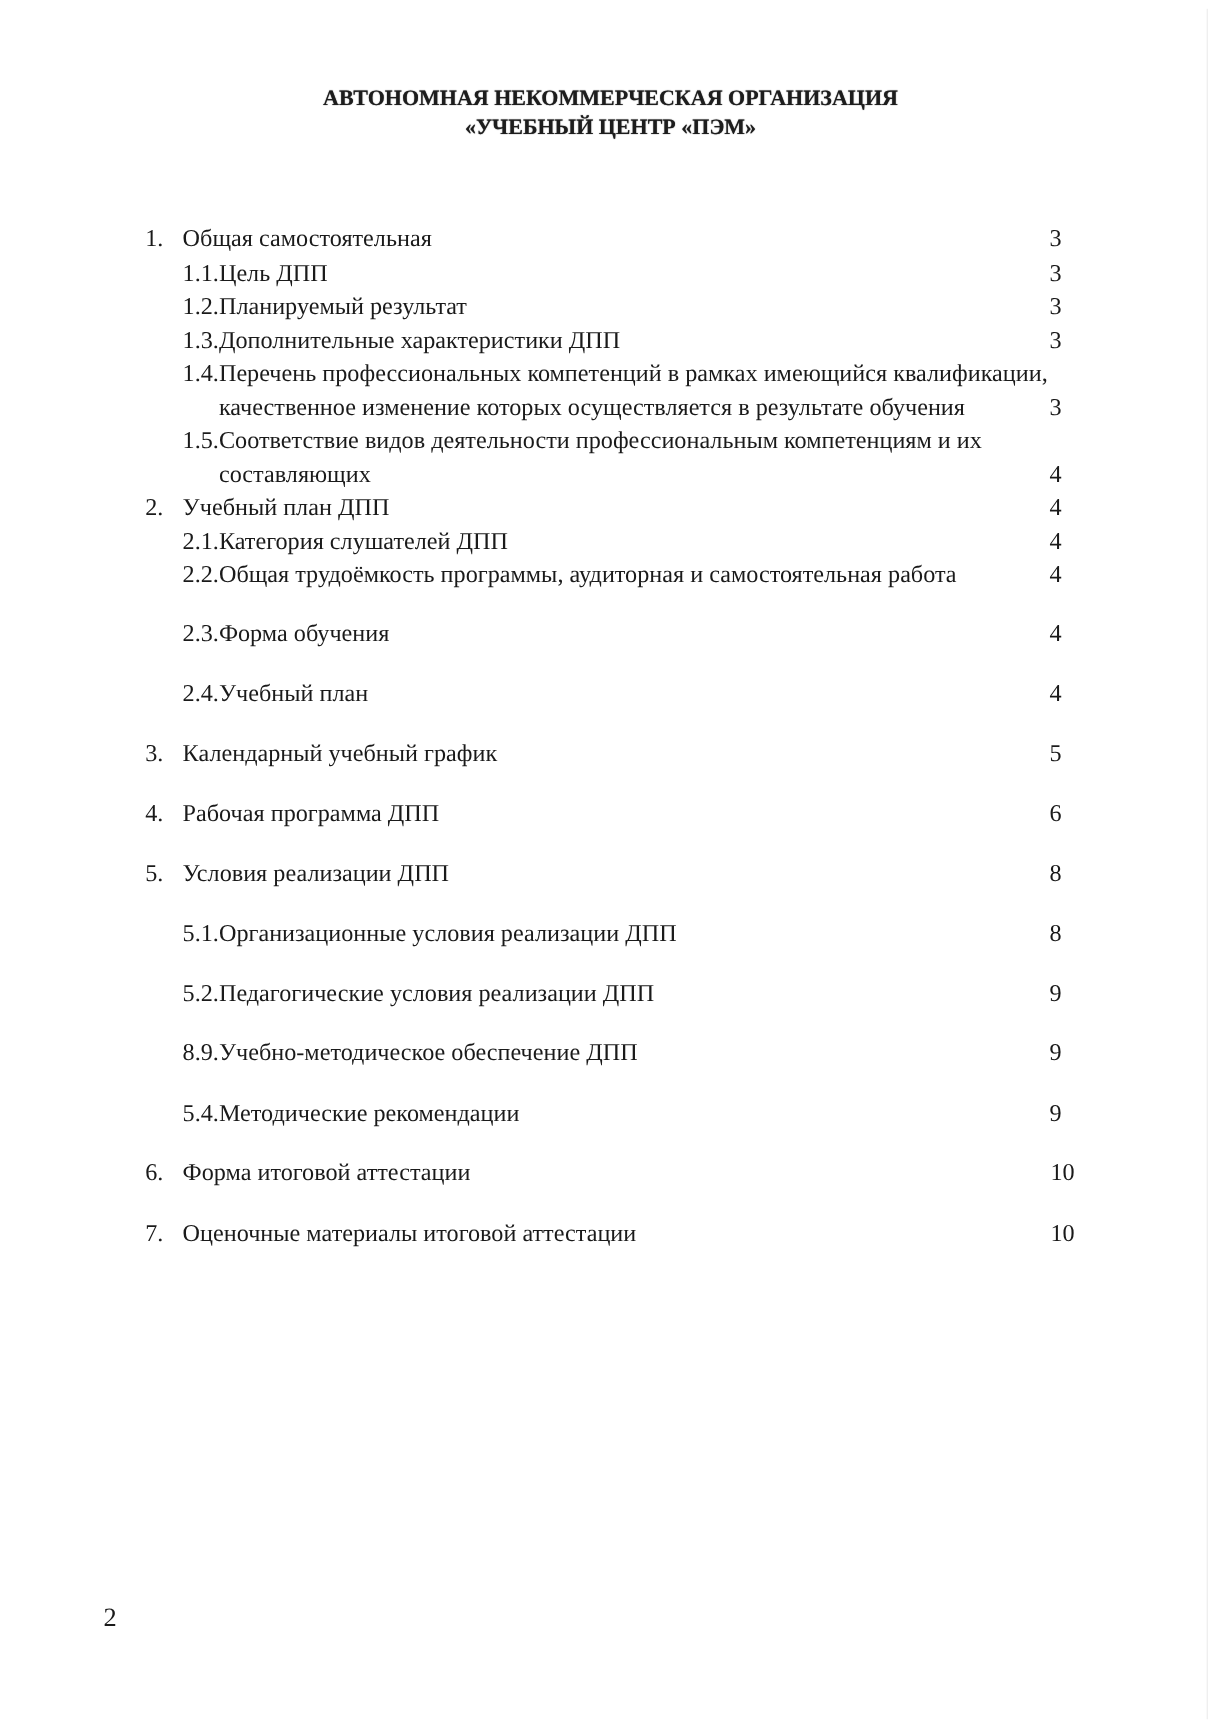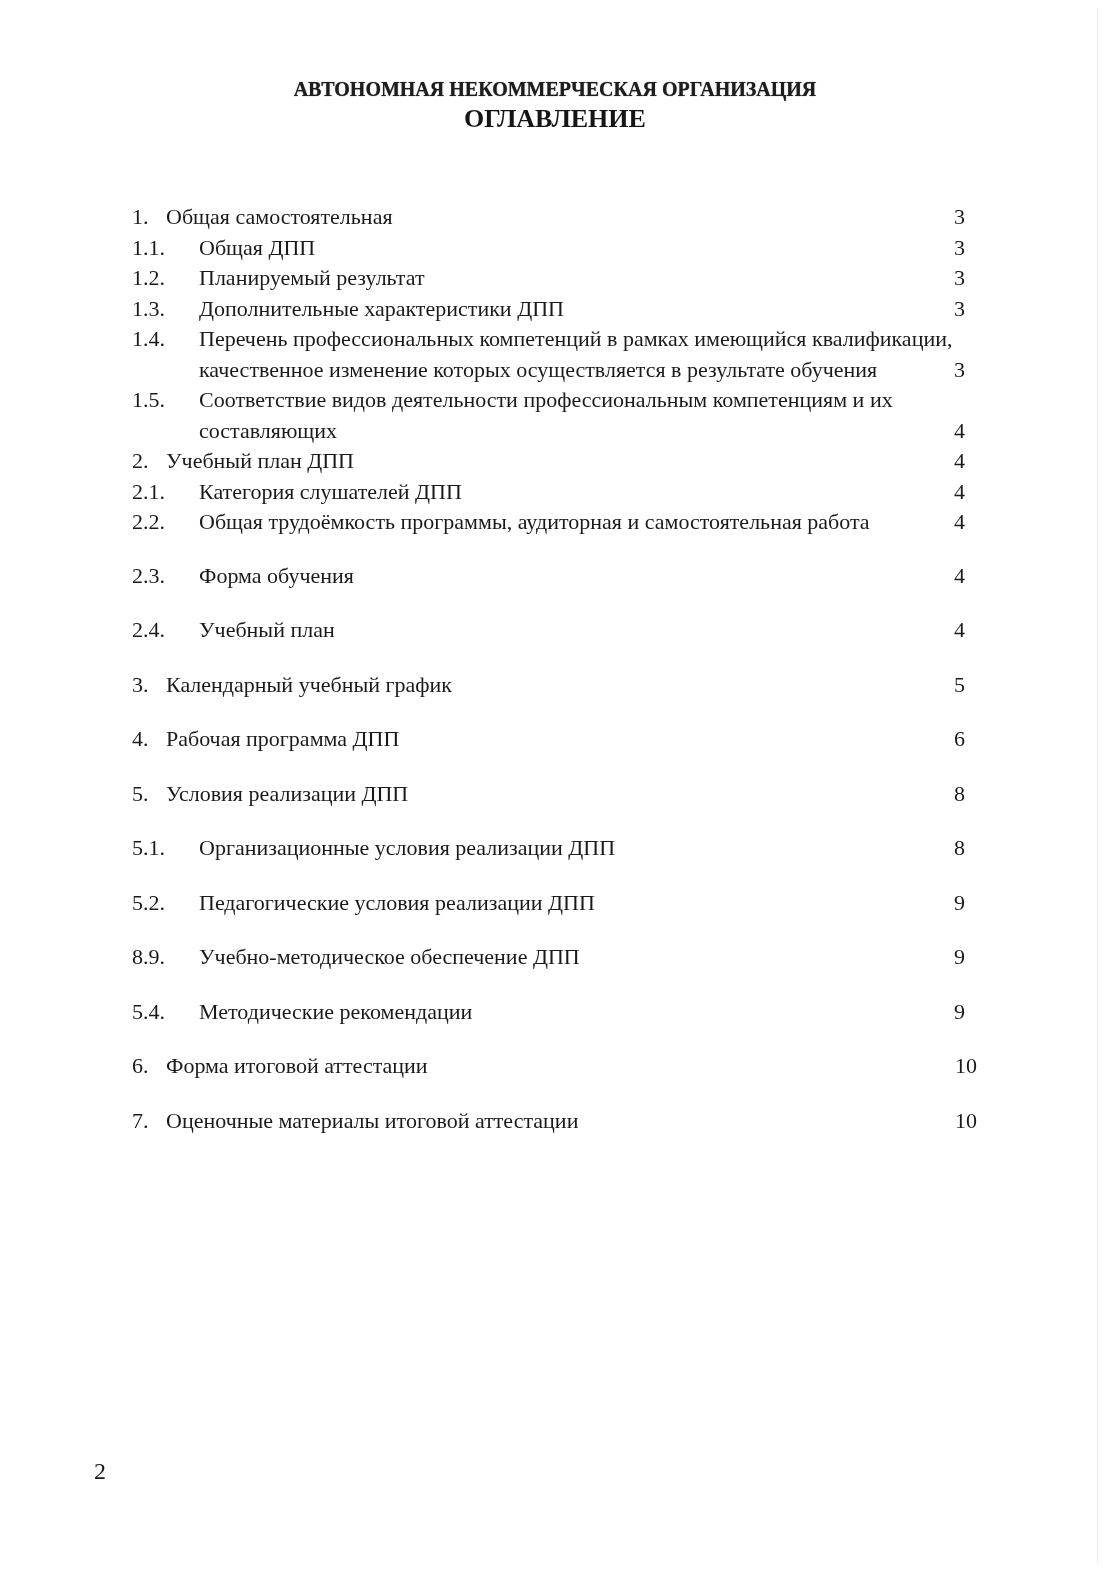--- a/index.html
+++ b/index.html
@@ -9,47 +9,47 @@
     }
     .edge-line { position: absolute; left: 1097px; top: 8px; width: 1px; height: 1555px; background: #ececec; }
     .header { position: absolute; left: 0; width: 1110px; top: 76px; text-align: center; }
     .org-line { font-weight: bold; font-size: 20px; line-height: 27px; letter-spacing: 0px; color: #1d1d1d; text-shadow: 0 0 1px #444; }
     .org-line.l1 { }
     .toc-title { font-size: 26px; line-height: 32px; margin-top: 0px; font-weight: bold; color: #151515; }
     .toc { position: absolute; left: 132px; top: 202px; width: 845px; }
     .toc-row { position: relative; font-size: 22px; line-height: 30.5px; display: flex; }
     .toc-row .num { flex: 0 0 auto; }
     .toc-row.lvl1 .num { width: 34px; }
-    .toc-row.lvl2 .num { width: 67px; }
+    .toc-row.lvl2 .num { width: 67px; text-align: right; }
     .toc-row .txt { flex: 1 1 auto; padding-right: 40px; }
     .toc-row .pg { position: absolute; right: 12px; bottom: 0; }
     .toc-row.wrap .txt { padding-right: 0; }
     .toc-row.tight .txt { padding-right: 30px; }
     .toc-row.lower { line-height: 32.5px; margin-top: 22px; }
     .page-num { position: absolute; left: 94px; top: 1458px; font-size: 24px; }
   </style>
 </head>
 <body>
 
 <div class="edge-line"></div>
 
 <div class="header">
   <div class="org-line l1">АВТОНОМНАЯ НЕКОММЕРЧЕСКАЯ ОРГАНИЗАЦИЯ</div>
-  <div class="toc-title">ОГЛАВЛЕНИЕ</div>
+  <div class="org-line">«УЧЕБНЫЙ ЦЕНТР «ПЭМ»</div>
 </div>
 
 <div class="toc">
   <div class="toc-row lvl1">
     <span class="num">1.</span>
     <span class="txt">Общая самостоятельная</span>
     <span class="pg">3</span>
   </div>
   <div class="toc-row lvl2">
     <span class="num">1.1.</span>
-    <span class="txt">Общая ДПП</span>
+    <span class="txt">Цель ДПП</span>
     <span class="pg">3</span>
   </div>
   <div class="toc-row lvl2">
     <span class="num">1.2.</span>
     <span class="txt">Планируемый результат</span>
     <span class="pg">3</span>
   </div>
   <div class="toc-row lvl2">
     <span class="num">1.3.</span>
     <span class="txt">Дополнительные характеристики ДПП</span>

